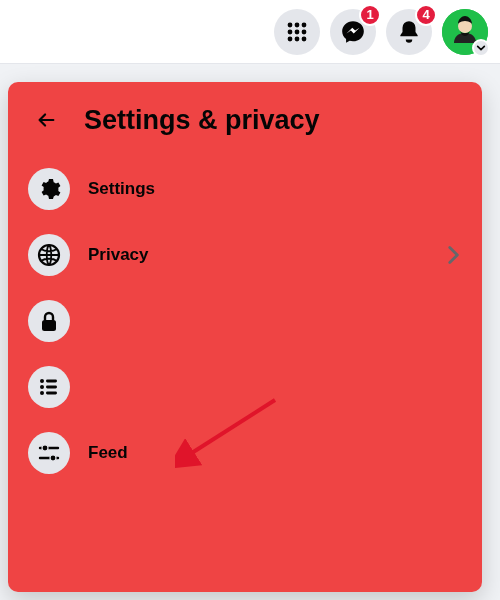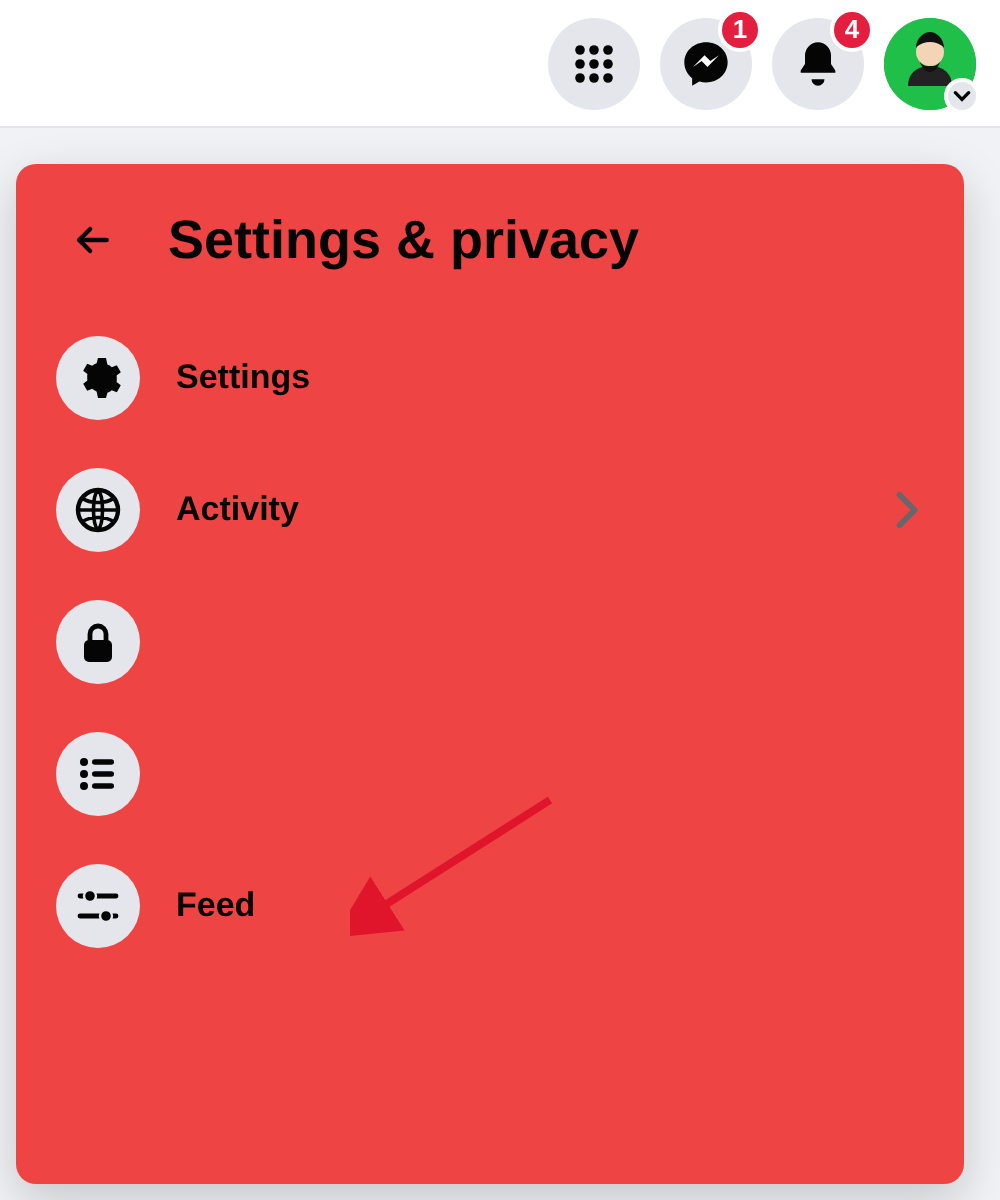--- a/index.html
+++ b/index.html
@@ -215,21 +215,21 @@
       <div class="menu-label">Settings</div>
     </div>
 
     <div class="menu-item">
       <div class="menu-icon">
         <svg width="24" height="24" viewBox="0 0 24 24">
             <circle cx="12" cy="12" r="10" fill="none" stroke="#050505" stroke-width="2.2"></circle>
             <path d="M2 12h20M12 2c3 3 3 17 0 20M12 2c-3 3-3 17 0 20M4 6c4 3 12 3 16 0M4 18c4-3 12-3 16 0" stroke="#050505" stroke-width="1.8" fill="none"></path>
           </svg>
       </div>
-      <div class="menu-label">Activity</div>
+      <div class="menu-label">Privacy</div>
       <div class="menu-chevron">
         <svg width="26" height="26" viewBox="0 0 24 24">
             <path d="M9 5l7 7-7 7" stroke="#65676b" stroke-width="2.6" fill="none" stroke-linecap="round" stroke-linejoin="round"></path>
           </svg>
       </div>
     </div>
 
 
     <div class="menu-item">
       <div class="menu-icon">

